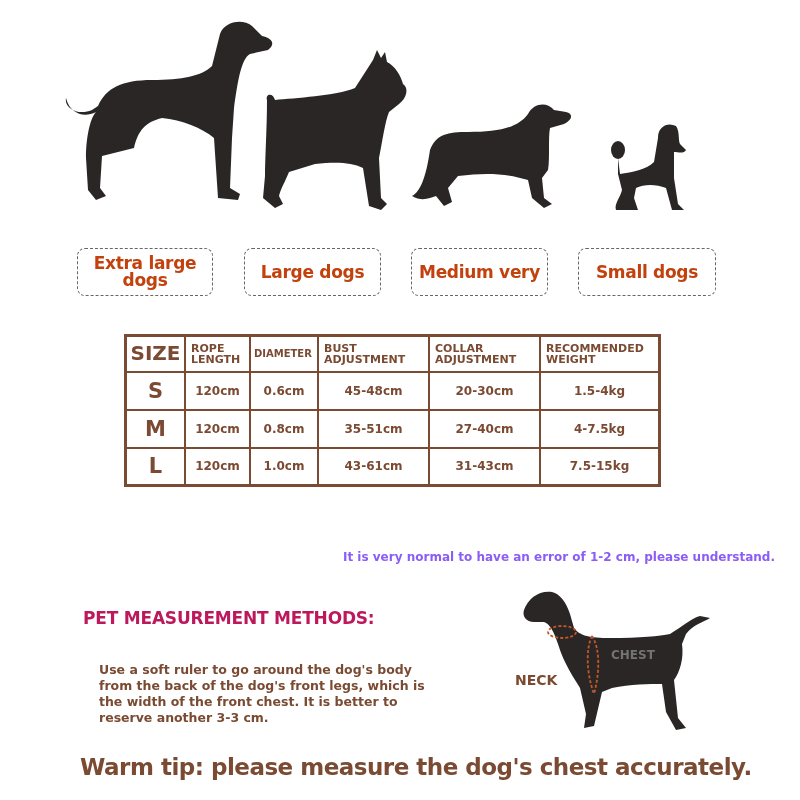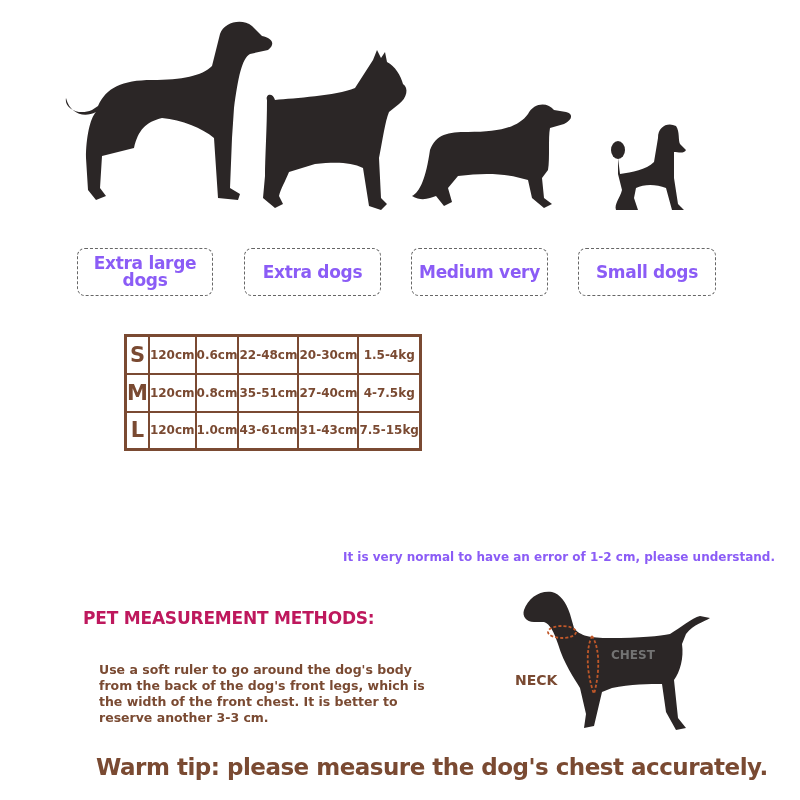--- a/index.html
+++ b/index.html
@@ -1,29 +1,29 @@
 <!DOCTYPE html>
 <html><head>
 <meta charset="utf-8">
 <style>
   html, body { margin:0; padding:0; background:#ffffff; }
   body { width:800px; height:800px; position:relative; overflow:hidden; font-family:"DejaVu Sans", sans-serif; color:#7a4a32; }
   .abs { position:absolute; }
   .dogs svg { position:absolute; }
-  .cat-box { position:absolute; top:248px; height:48px; border:1.5px dashed #666; border-radius:8px; display:flex; align-items:center; justify-content:center; text-align:center; font-weight:bold; font-size:17px; line-height:17px; color:#8b5cf6; box-sizing:border-box; letter-spacing:-0.3px; }
+  .cat-box { position:absolute; top:248px; height:48px; border:1.5px dashed #666; border-radius:8px; display:flex; align-items:center; justify-content:center; text-align:center; font-weight:bold; font-size:17px; line-height:17px; color:#c2410c; box-sizing:border-box; letter-spacing:-0.3px; }
   table.size-table { position:absolute; left:124px; top:334px; border-collapse:collapse; border:3px solid #7a4a32; }
   table.size-table td, table.size-table th { border:2px solid #7a4a32; padding:0; text-align:center; color:#7a4a32; font-weight:bold; font-size:12px; }
   table.size-table th { text-align:left; font-size:11px; line-height:11px; padding-left:5px; vertical-align:middle; }
   table.size-table th.size-h { font-size:20px; text-align:center; padding-left:0; }
   table.size-table th.diam-h { font-size:10px; padding-left:3px; }
   table.size-table td.size-c { font-size:21px; }
   .note { position:absolute; left:0; width:775px; top:550px; text-align:right; font-size:12px; font-weight:bold; color:#8b5cf6; }
   .method-title { position:absolute; left:83px; top:608px; font-size:17px; font-weight:bold; color:#be185d; letter-spacing:-0.2px; }
   .method-text { position:absolute; left:99px; top:662px; width:330px; font-size:12.5px; line-height:16px; font-weight:bold; color:#7a4a32; }
-  .warm-tip { position:absolute; left:96px; top:754px; font-size:23px; font-weight:bold; color:#7a4a32; letter-spacing:-0.5px; }
+  .warm-tip { position:absolute; left:80px; top:754px; font-size:23px; font-weight:bold; color:#7a4a32; letter-spacing:-0.5px; }
   .lbl-neck { position:absolute; left:515px; top:672px; font-size:14px; font-weight:bold; color:#7a4a32; }
   .lbl-chest { position:absolute; left:611px; top:648px; font-size:12px; font-weight:bold; color:#737373; }
 </style>
 </head>
 <body>
 
 <div class="dogs">
 
   <svg style="left:62px;top:18px" width="215" height="190" viewBox="0 0 215 190">
     <path fill="#2b2626" d="M4,80 C2,90 16,98 30,92 L36,88 C44,70 60,62 90,62 C120,62 140,58 150,48 L158,16 C162,4 180,0 190,8 L200,18 C210,20 214,26 206,32 L188,36 C180,40 176,60 172,90 L170,120 L168,170 L178,176 L176,182 L156,180 L152,120 C140,110 120,102 100,100 C84,104 76,112 72,130 L40,138 L38,170 L44,178 L34,182 L26,172 L24,140 C24,120 28,100 34,94 C22,100 8,96 4,80 Z"></path>
@@ -43,36 +43,56 @@
   </svg>
 </div>
 
 <div class="cat-box" style="left:77px;width:136px;">
   <div>
     <div>Extra large</div>
     <div>dogs</div>
   </div>
 </div>
 <div class="cat-box" style="left:244px;width:137px;">
-  <span>Extra dogs</span>
+  <span>Large dogs</span>
 </div>
 <div class="cat-box" style="left:411px;width:137px;">
   <span>Medium very</span>
 </div>
 <div class="cat-box" style="left:578px;width:138px;text-align:right;">
   <span>Small dogs</span>
 </div>
 
 <table class="size-table">
   <tbody>
+      <tr style="height:36px">
+    <th class="size-h" style="width:57px">SIZE</th>
+    <th style="width:58px">
+          <div>ROPE</div>
+          <div>LENGTH</div>
+        </th>
+    <th class="diam-h" style="width:63px">DIAMETER</th>
+    <th style="width:104px">
+          <div>BUST</div>
+          <div>ADJUSTMENT</div>
+        </th>
+    <th style="width:104px">
+          <div>COLLAR</div>
+          <div>ADJUSTMENT</div>
+        </th>
+    <th style="width:112px">
+          <div>RECOMMENDED</div>
+          <div>WEIGHT</div>
+        </th>
+  </tr>
   <tr style="height:38px">
     <td class="size-c">S</td>
     <td>120cm</td>
     <td>0.6cm</td>
-    <td>22-48cm</td>
+    <td>45-48cm</td>
     <td>20-30cm</td>
     <td>1.5-4kg</td>
   </tr>
   <tr style="height:38px">
     <td class="size-c">M</td>
     <td>120cm</td>
     <td>0.8cm</td>
     <td>35-51cm</td>
     <td>27-40cm</td>
     <td>4-7.5kg</td>

